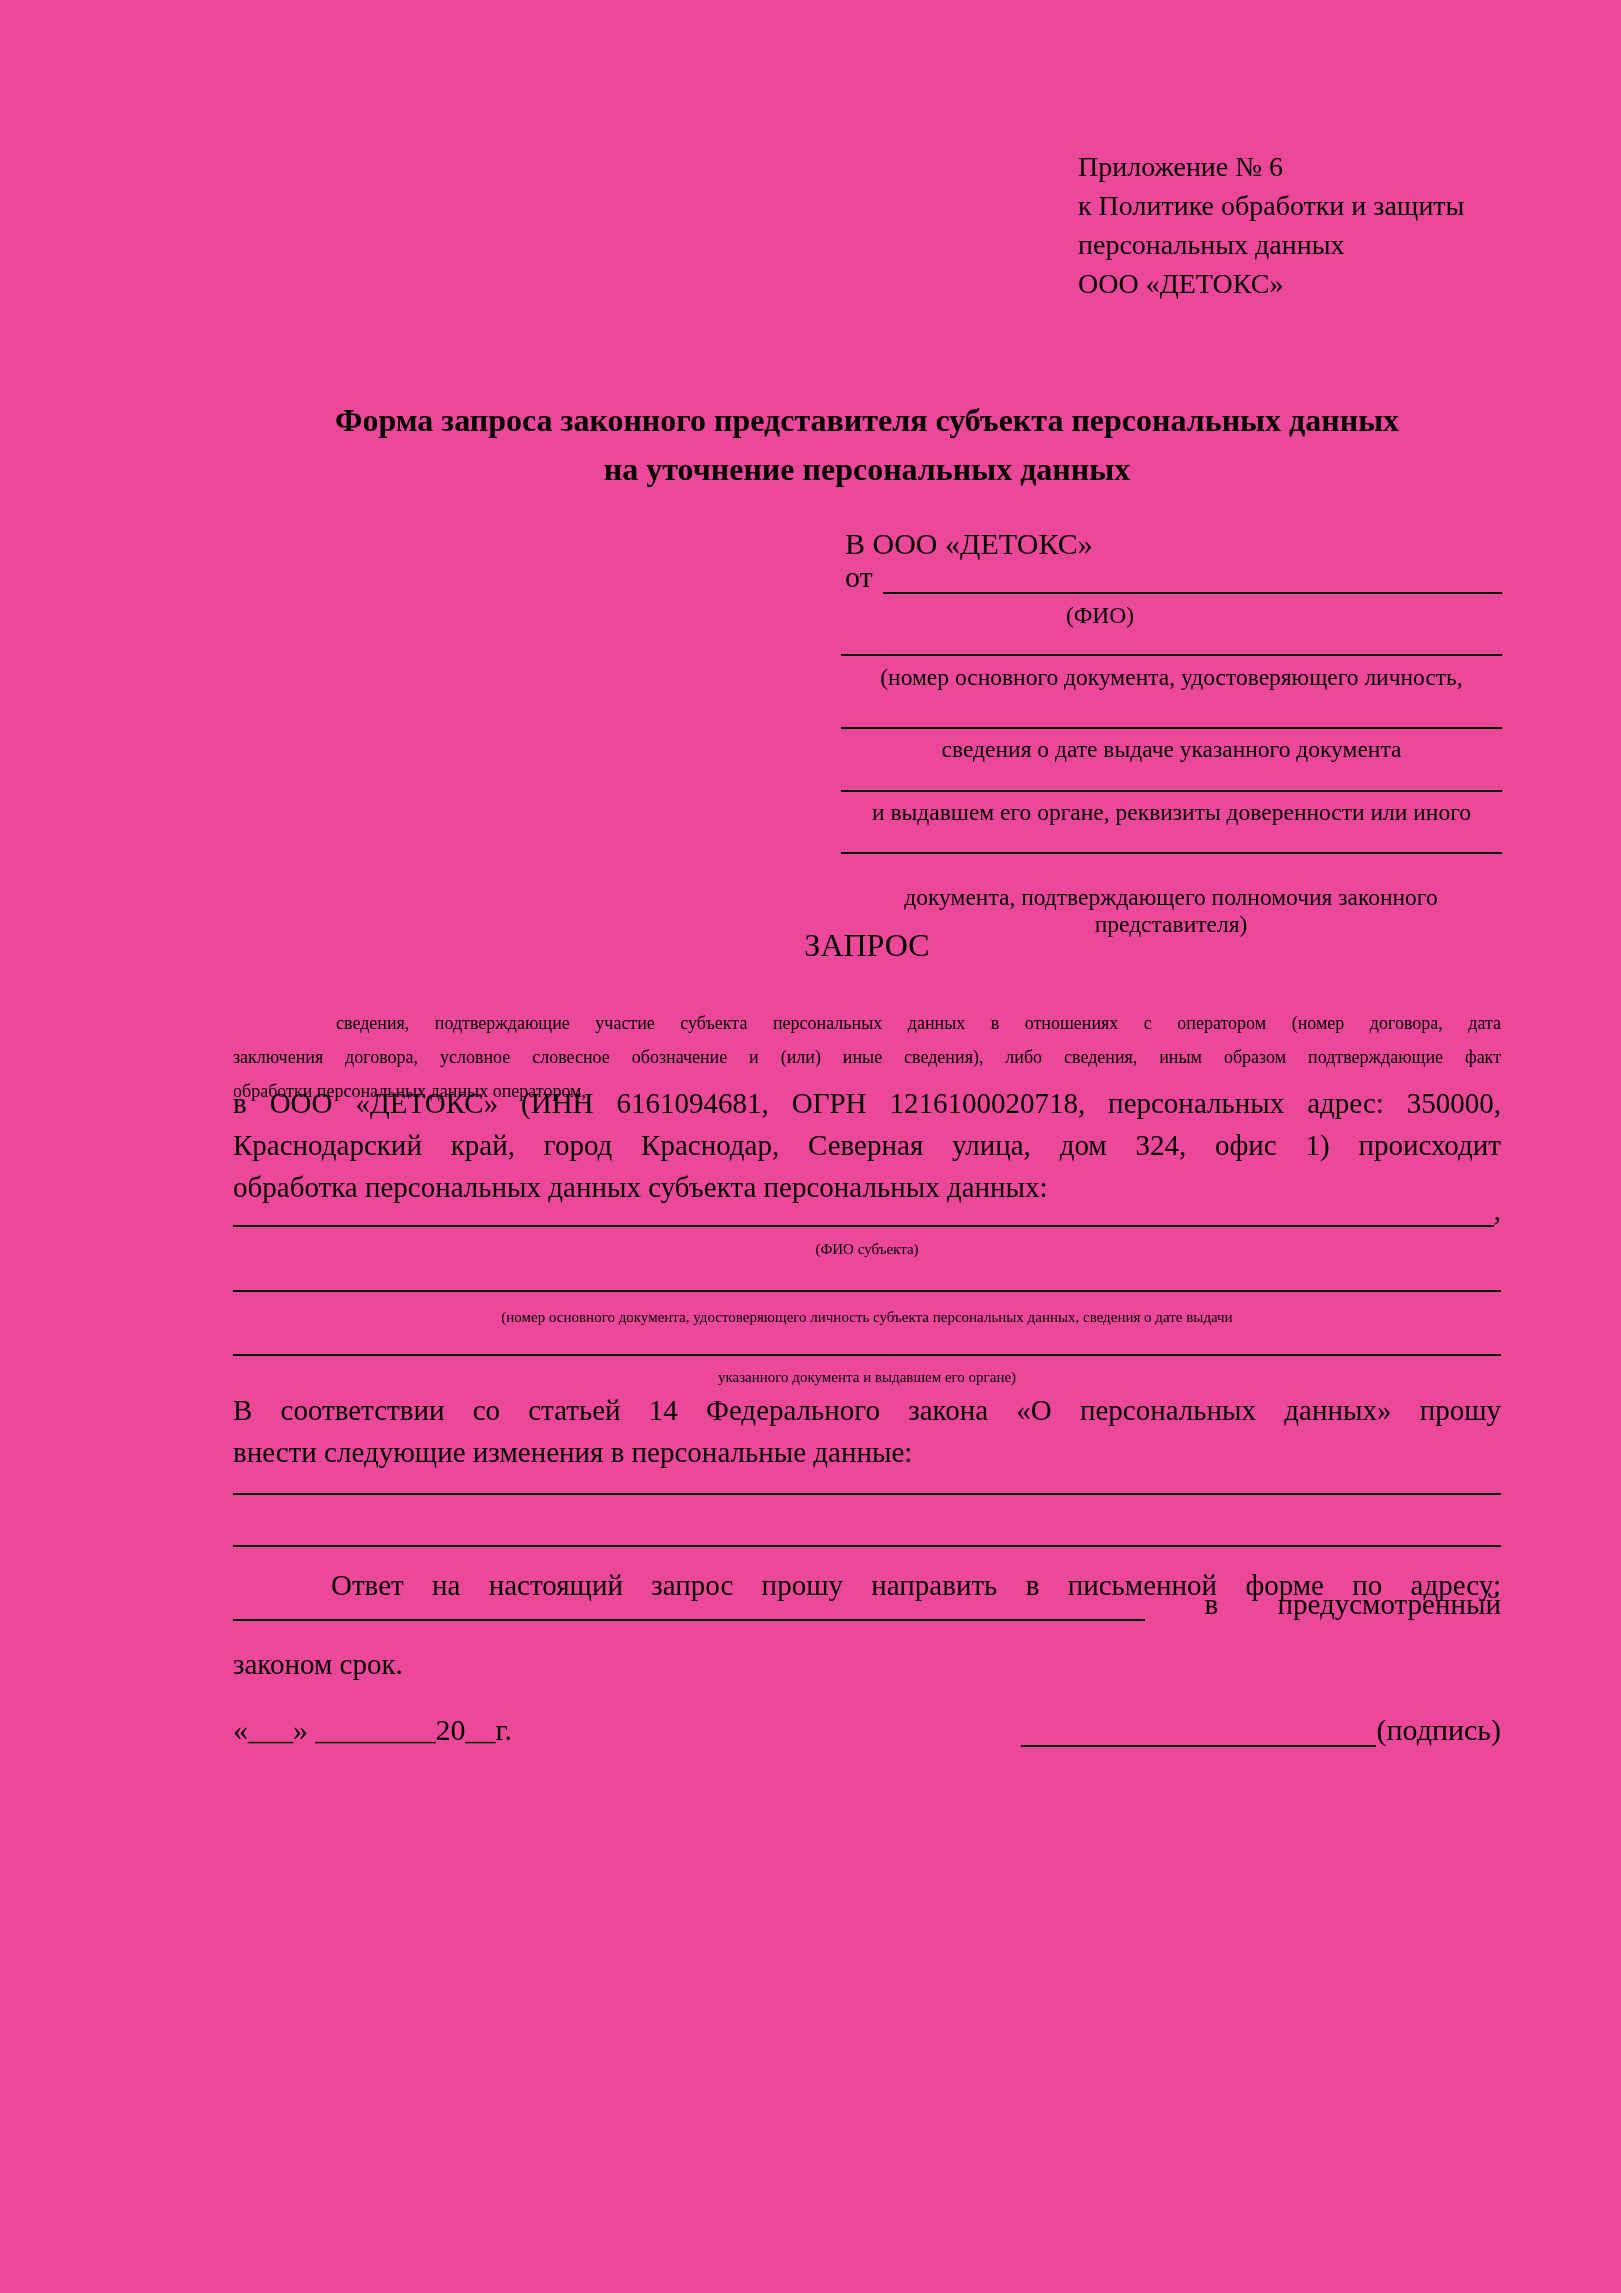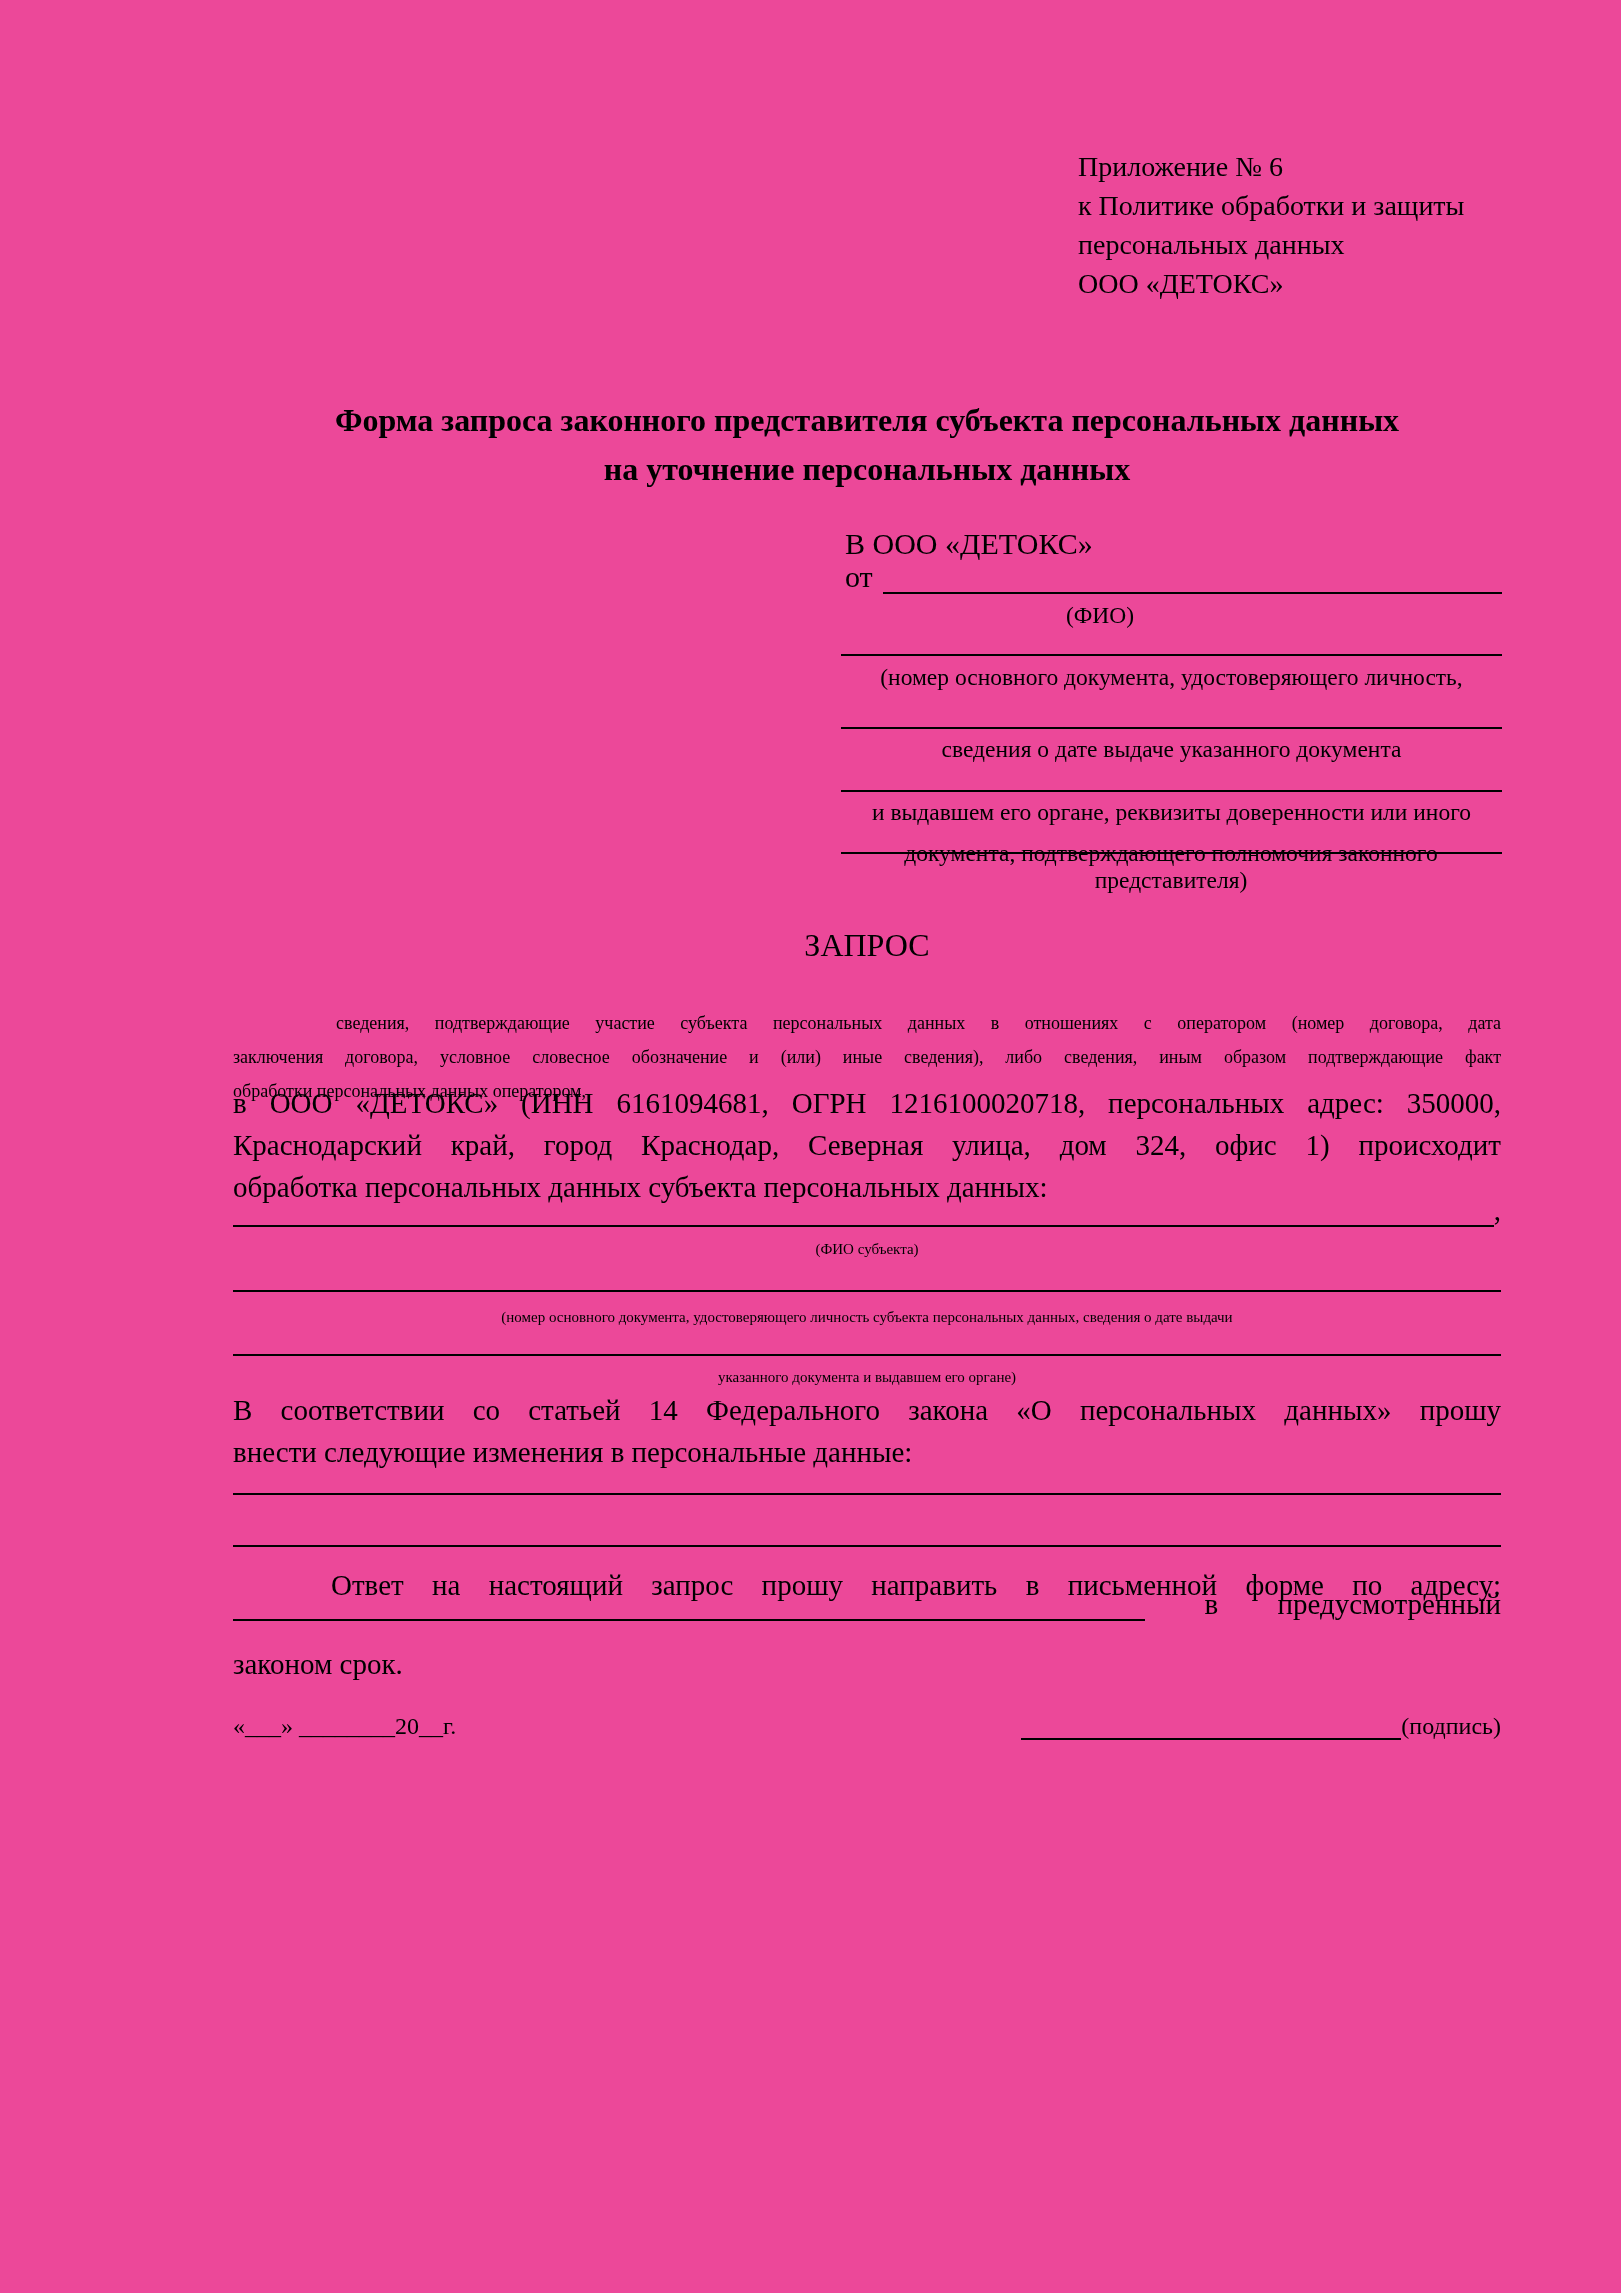--- a/index.html
+++ b/index.html
@@ -54,21 +54,21 @@
   <div class="abs uline" style="left:841px;top:627px;width:661px;height:27.4px;"></div>
   <div class="abs fs-cap center" style="left:841px;top:664px;width:661px;">(номер основного документа, удостоверяющего личность,</div>
 
   <div class="abs uline" style="left:841px;top:700px;width:661px;height:27.4px;"></div>
   <div class="abs fs-cap center" style="left:841px;top:736px;width:661px;">сведения о дате выдаче указанного документа</div>
 
   <div class="abs uline" style="left:841px;top:763px;width:661px;height:27.4px;"></div>
   <div class="abs fs-cap center" style="left:841px;top:799px;width:661px;">и выдавшем его органе, реквизиты доверенности или иного</div>
 
   <div class="abs uline" style="left:841px;top:825px;width:661px;height:27.4px;"></div>
-  <div class="abs fs-cap center" style="left:835px;top:840px;width:672px;">документа, подтверждающего полномочия законного представителя)</div>
+  <div class="abs fs-cap center" style="left:835px;top:884px;width:672px;">документа, подтверждающего полномочия законного представителя)</div>
 
   <div class="abs center" style="left:233px;top:927px;width:1268px;font-size:32px;">ЗАПРОС</div>
 
 
   <div class="abs fs-small" style="left:233px;top:1006px;width:1268px;">
     <div class="jl" style="text-indent:103px;">сведения, подтверждающие участие субъекта персональных данных в отношениях с оператором (номер договора, дата</div>
     <div class="jl">заключения договора, условное словесное обозначение и (или) иные сведения), либо сведения, иным образом подтверждающие факт</div>
     <div>обработки персональных данных оператором,</div>
   </div>
 
@@ -100,21 +100,21 @@
 
   <div class="abs fs-body jl" style="left:233px;top:1564px;width:1268px;text-indent:98px;">Ответ на настоящий запрос прошу направить в письменной форме по адресу:</div>
 
   <div class="abs flexrow" style="left:233px;top:1590px;width:1268px;height:31px;font-size:29px;">
     <span class="fill" style="flex:0 0 912px;"></span>
     <span style="margin-left:auto;">в</span>
     <span style="margin-left:auto;">предусмотренный</span>
   </div>
   <div class="abs fs-body" style="left:233px;top:1643px;width:1268px;">законом срок.</div>
 
-  <div class="abs flexrow" style="left:233px;top:1713px;width:1268px;justify-content:space-between;font-size:24px;">
+  <div class="abs flexrow" style="left:233px;top:1713px;width:1268px;justify-content:space-between;font-size:30px;">
     <span>«___» ________20__г.</span>
     <span class="flexrow" style="width:480px;">
       <span class="fill"></span>
       <span>(подпись)</span>
     </span>
   </div>
 
 </div>
 
 

